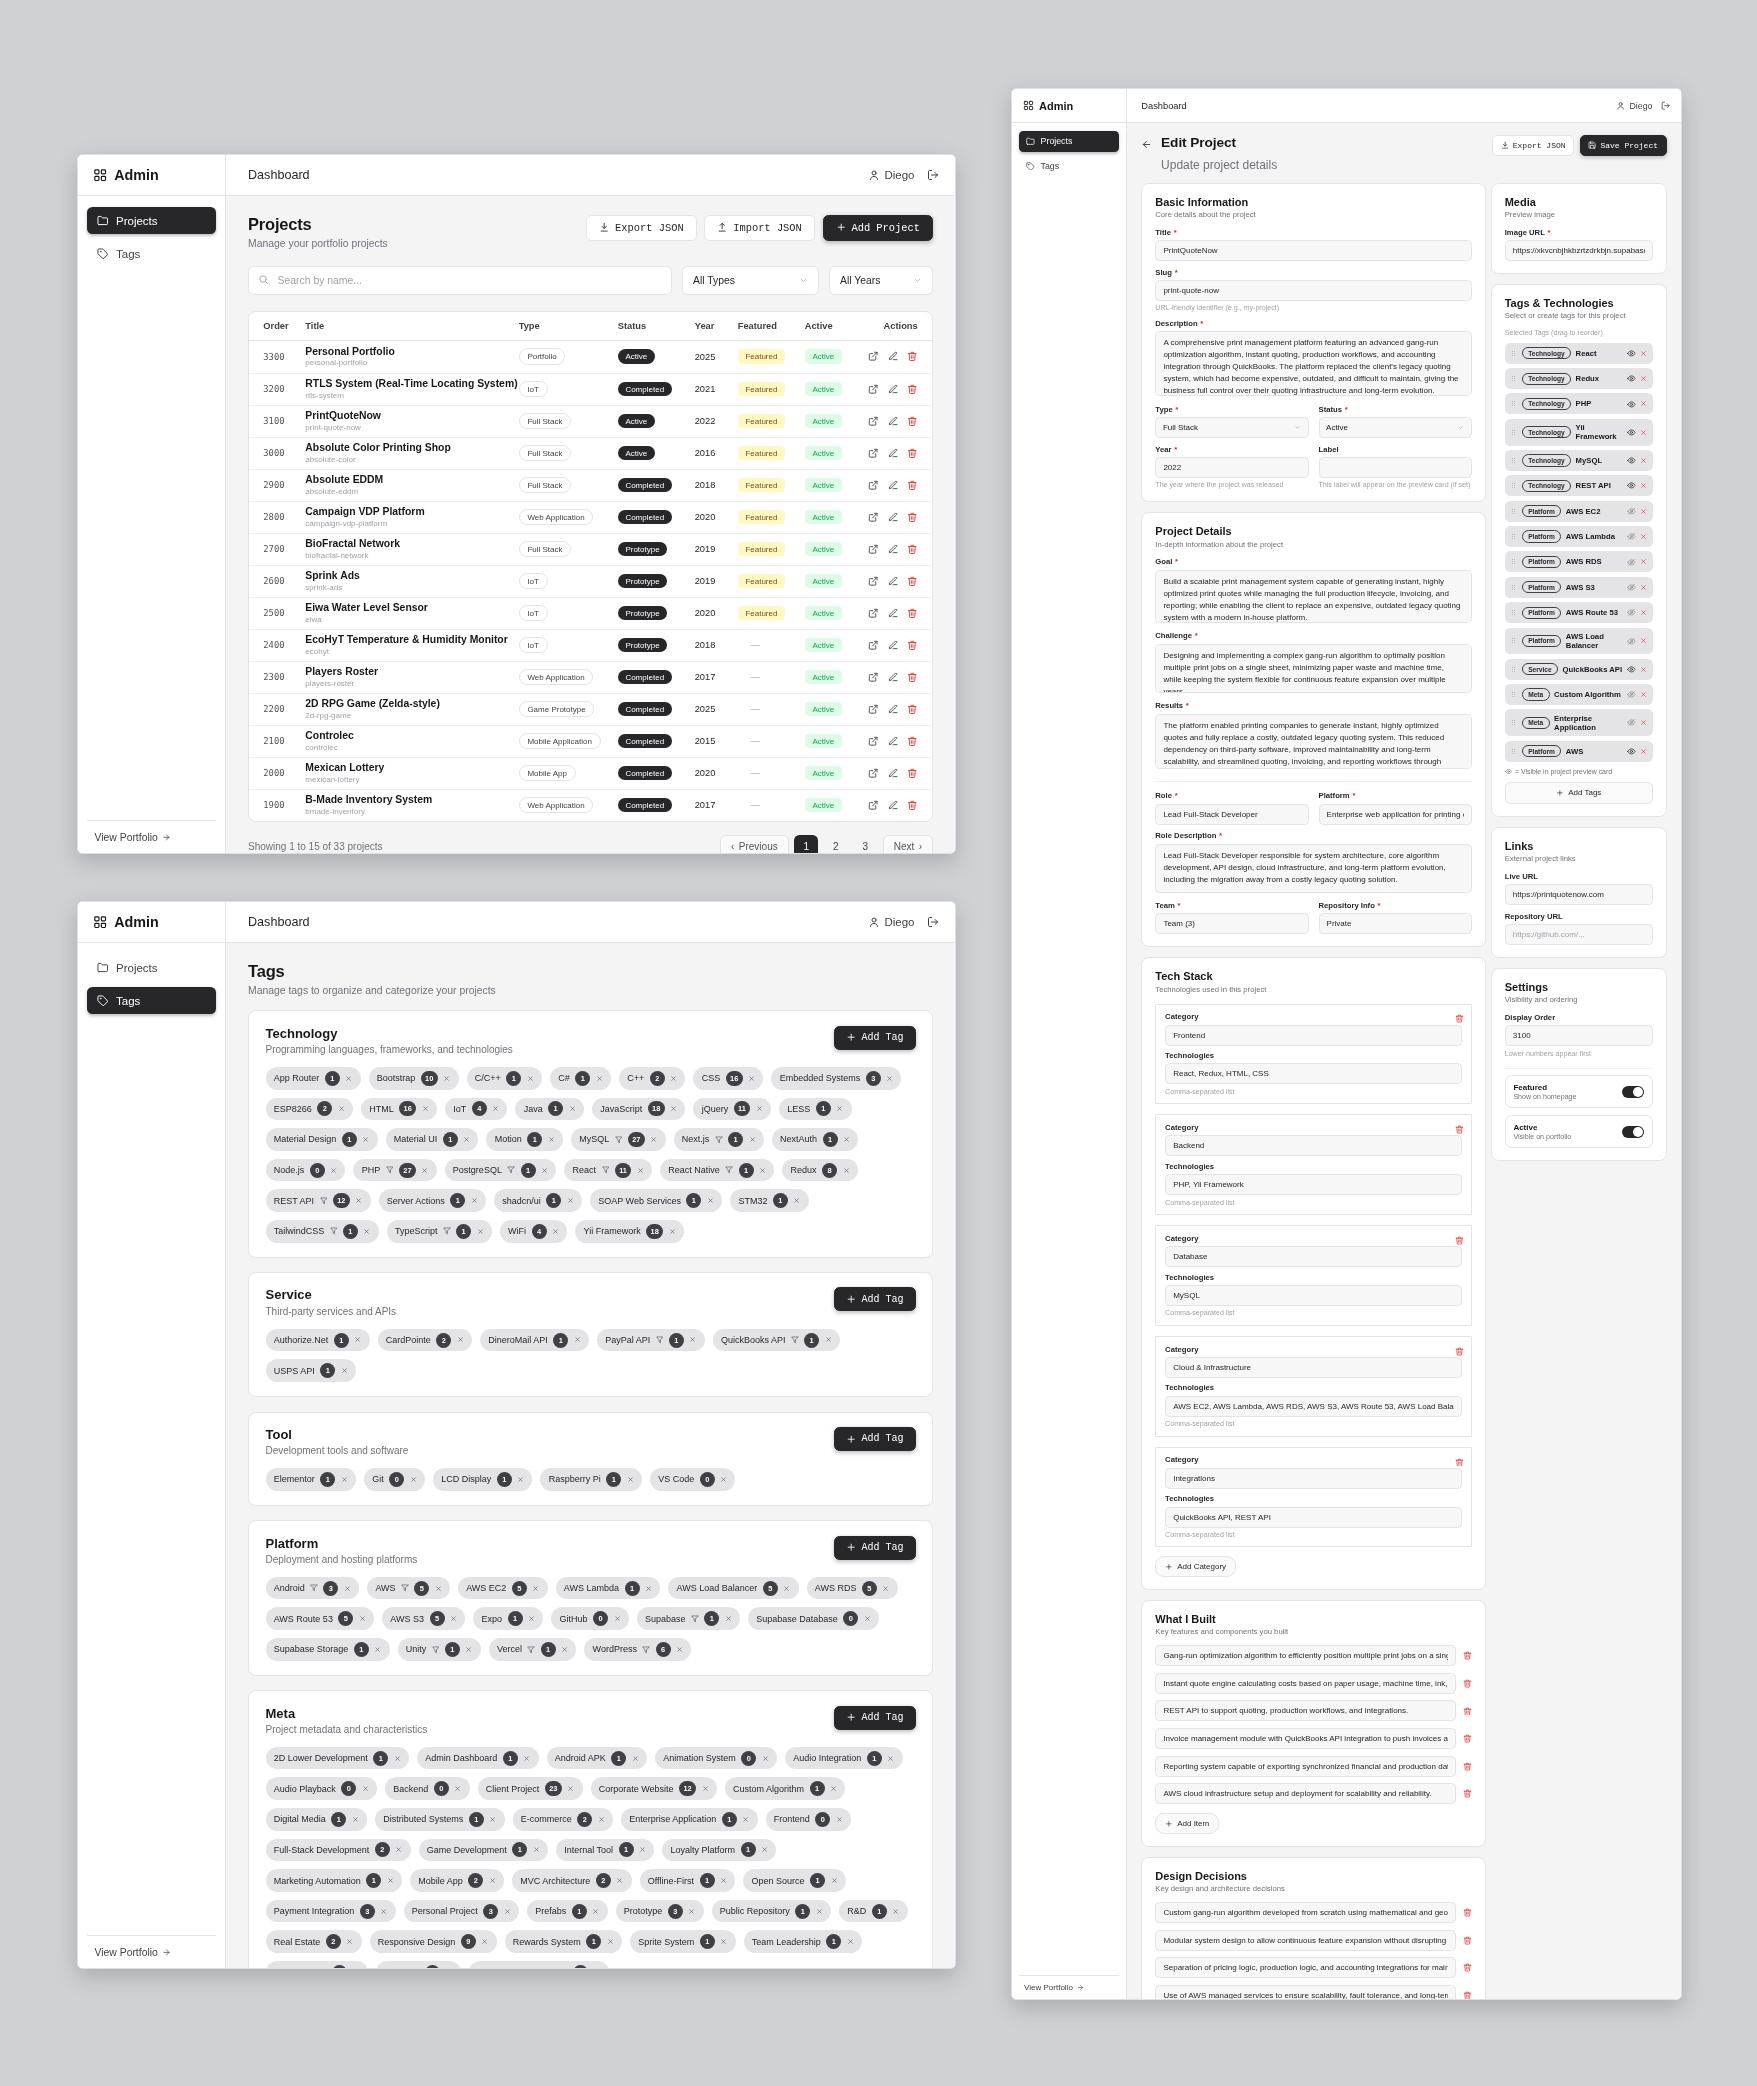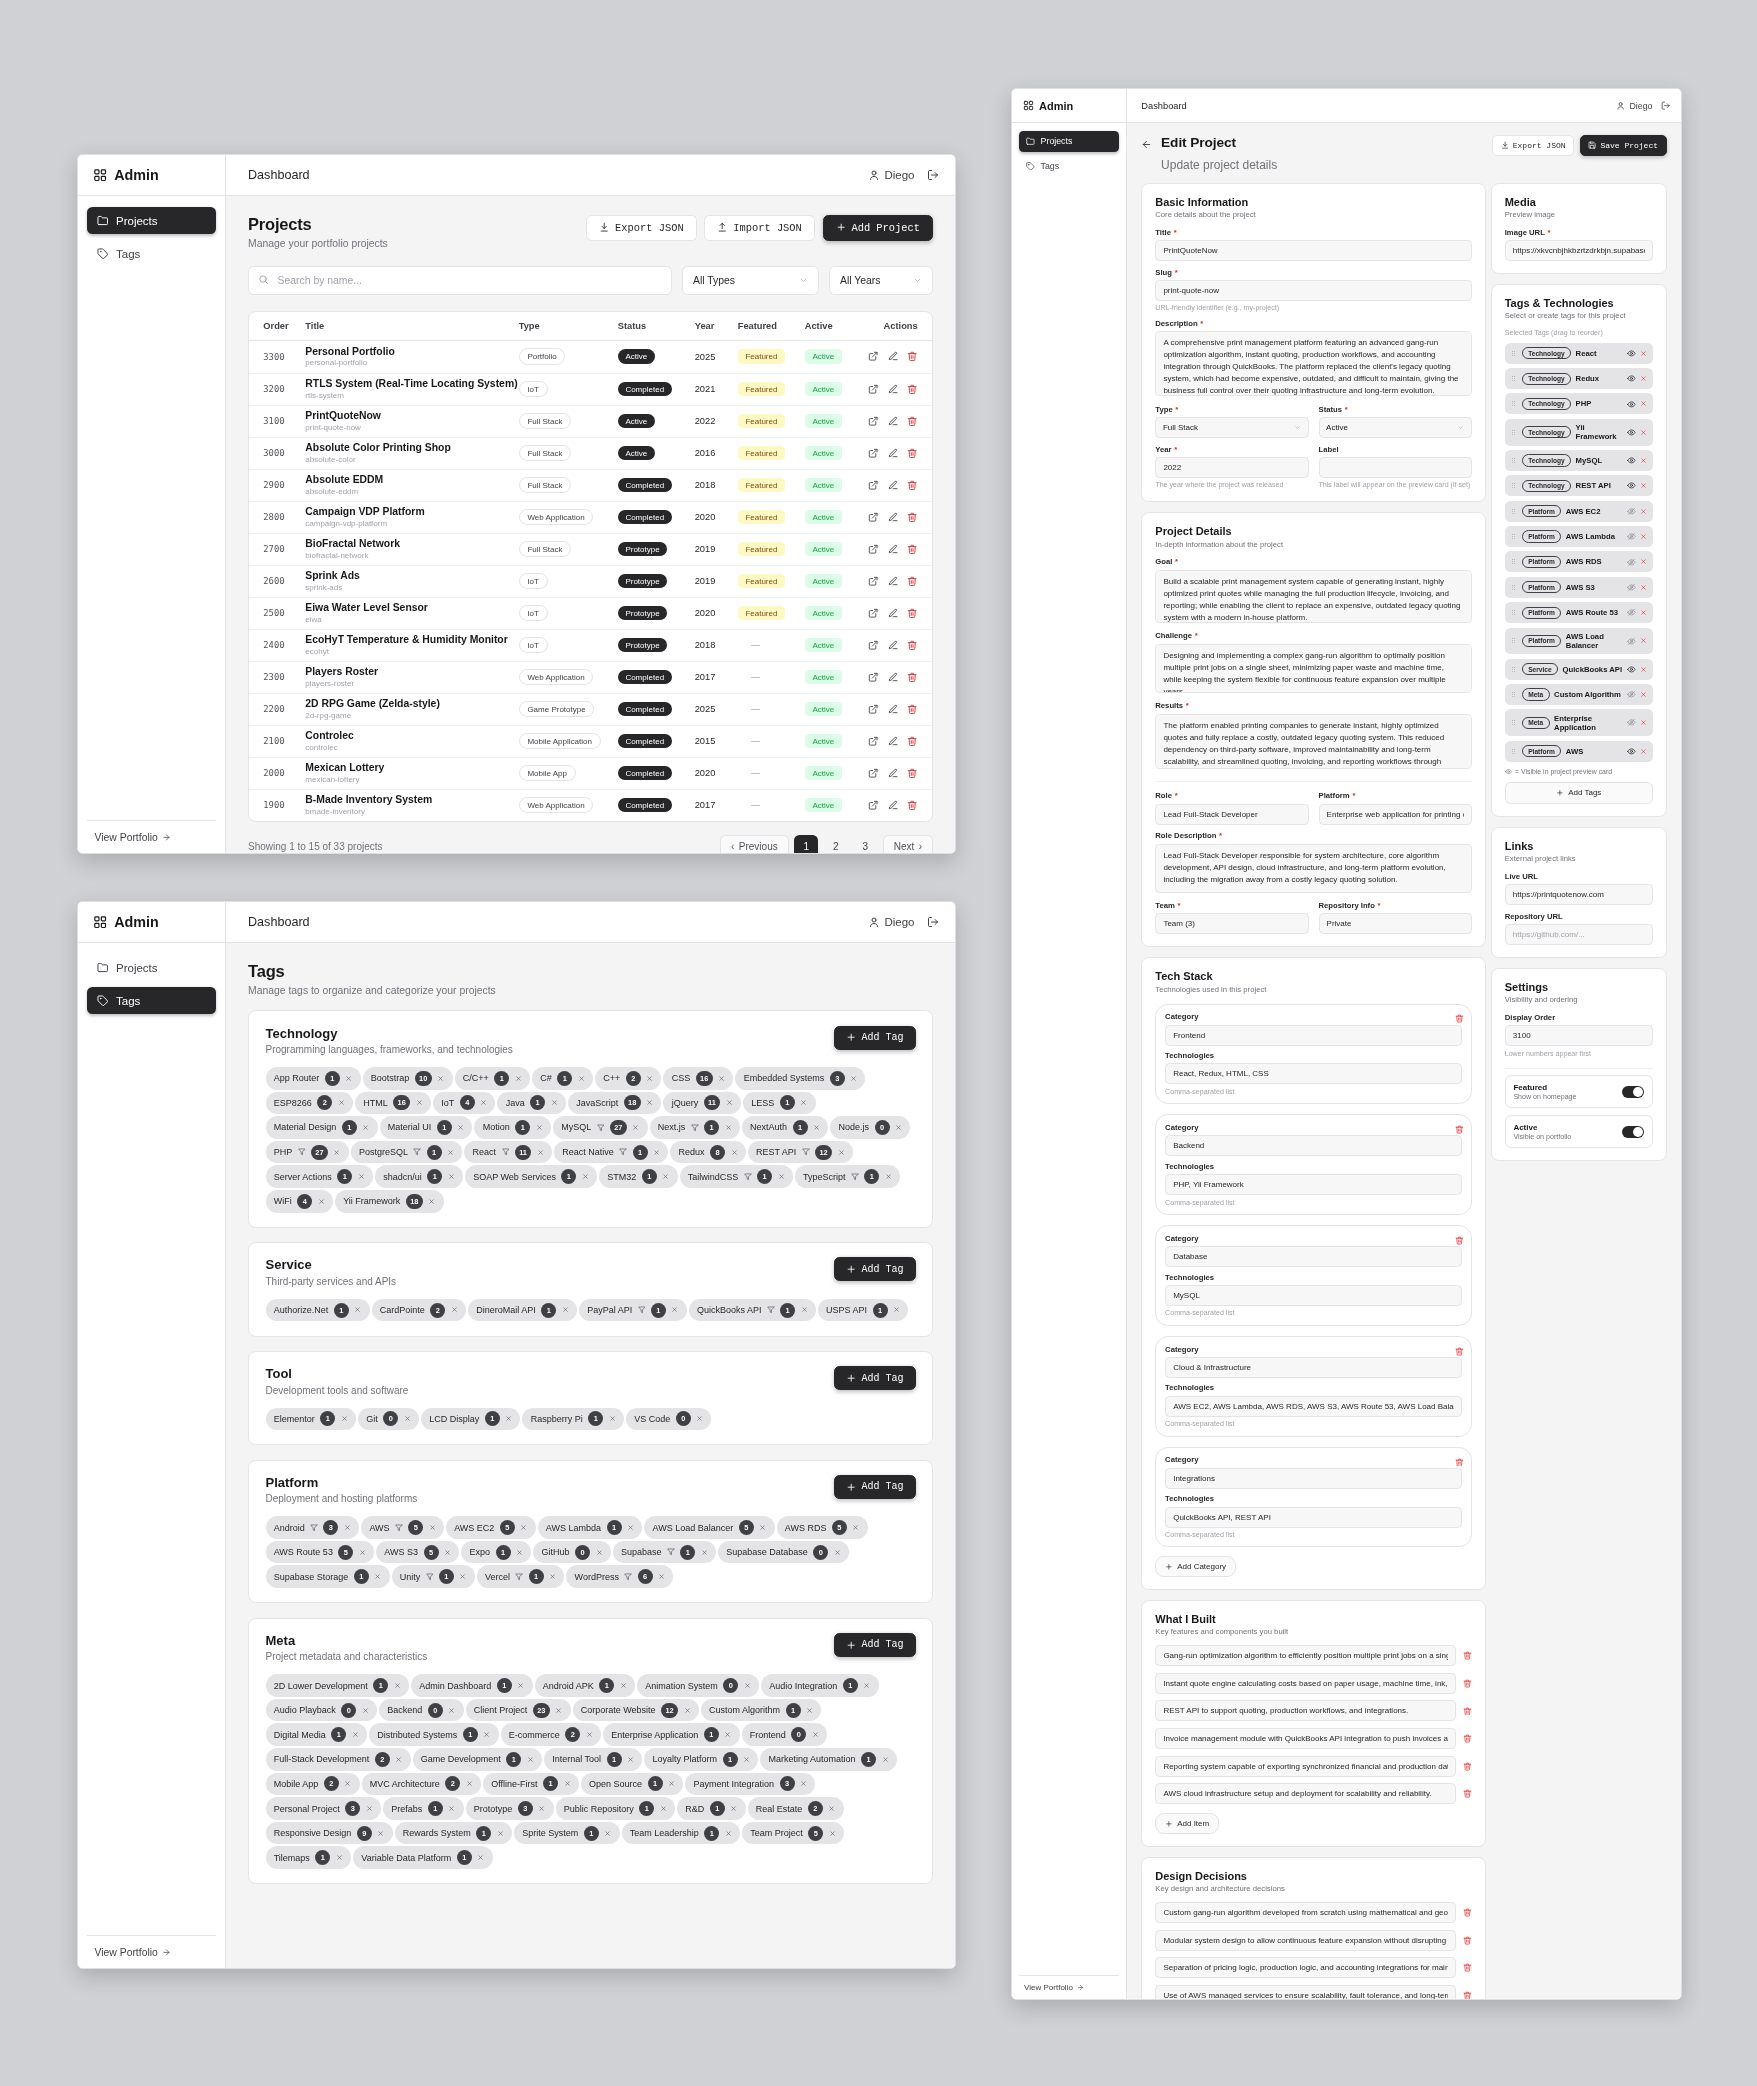--- a/index.html
+++ b/index.html
@@ -93,21 +93,21 @@
   border:0.5px solid var(--border);background:#fafafa;color:#52525b;font-size:10px;font-family:inherit;cursor:pointer}
 .pgnum{width:24px;height:24px;border-radius:5.5px;border:0.5px solid transparent;background:transparent;
   font-size:10px;color:#3f3f46;font-family:inherit;cursor:pointer}
 .pgnum.on{background:var(--dark);color:#fff}
 
 .tagcard{background:#fff;border-radius:7.7px;border:0.5px solid var(--border);padding:14.3px 16.5px;margin-top:14.3px}
 .sechead{display:flex;align-items:flex-start}
 .sectitle{font-size:13px;font-weight:700}
 .secdesc{font-size:10px;color:var(--mut);margin-top:3.3px}
 .sechead .btn{margin-left:auto}
-.chips{display:flex;flex-wrap:wrap;gap:2px;margin-top:12px}
+.chips{display:flex;flex-wrap:wrap;gap:8px;margin-top:12px}
 .chip{display:inline-flex;align-items:center;gap:5.5px;background:var(--chip);border-radius:549px;
   padding:3.8px 8.2px;font-size:9px;color:#27272a}
 .chfunnel{width:7.7px;height:7.7px;color:#52525b}
 .chcount{display:inline-flex;align-items:center;justify-content:center;min-width:15px;height:15px;
   padding:0 4.4px;background:var(--badge);color:#fff;border-radius:549px;font-size:7.4px;font-weight:600}
 .chx{width:7.1px;height:7.1px;color:#52525b;cursor:pointer}
 
 .s3 .appbar{height:34px}
 .s3 .brand{width:115px;padding-left:11px;gap:5px;font-size:11px}
 .s3 .brand .ic{width:11px;height:11px}
@@ -140,21 +140,21 @@
   padding:0 7.1px;font-size:8px;font-family:inherit;color:#27272a}
 .inp::placeholder{color:var(--faint)}
 .ta{width:100%;border:0.5px solid var(--border);background:#f7f7f8;border-radius:4.4px;resize:none;
   padding:5px 7.1px;font-size:8px;line-height:1.5;font-family:inherit;color:#27272a}
 .fhelp{font-size:7.1px;color:var(--faint);margin-top:3.3px}
 .grid2{display:grid;grid-template-columns:1fr 1fr;gap:0 10px}
 .sel3{display:flex;align-items:center;justify-content:space-between;background:#f7f7f8;
   border:0.5px solid var(--border);border-radius:4.4px;height:21px;padding:0 6.6px;font-size:8px;cursor:pointer}
 .sel3 .ic{width:7.1px;height:7.1px;color:var(--faint)}
 .divider{border-top:0.5px solid var(--line);margin:10px 0 3.3px}
-.subcard{position:relative;border:0.5px solid var(--border);border-radius:13px;padding:2.2px 8.8px 7.7px;margin-top:10px}
+.subcard{position:relative;border:0.5px solid var(--border);border-radius:1px;padding:2.2px 8.8px 7.7px;margin-top:10px}
 .subcard .flabel{margin-top:5.5px}
 .trashbtn{position:absolute;top:6.6px;right:6.6px;width:8.8px;height:8.8px;color:var(--red);
   background:none;border:none;cursor:pointer;padding:0}
 .trashbtn svg{width:8.8px;height:8.8px}
 .addbtn{display:inline-flex;align-items:center;gap:4.4px;height:21px;padding:0 8.8px;margin-top:8.8px;
   background:#fafafa;border:0.5px solid var(--border);border-radius:9px;font-size:8px;color:#27272a;
   font-family:inherit;cursor:pointer}
 .addbtn .ic{width:7.7px;height:7.7px}
 .itemrow{display:flex;align-items:center;gap:6.6px;margin-top:6.6px}
 .itemrow .inp{flex:1}

